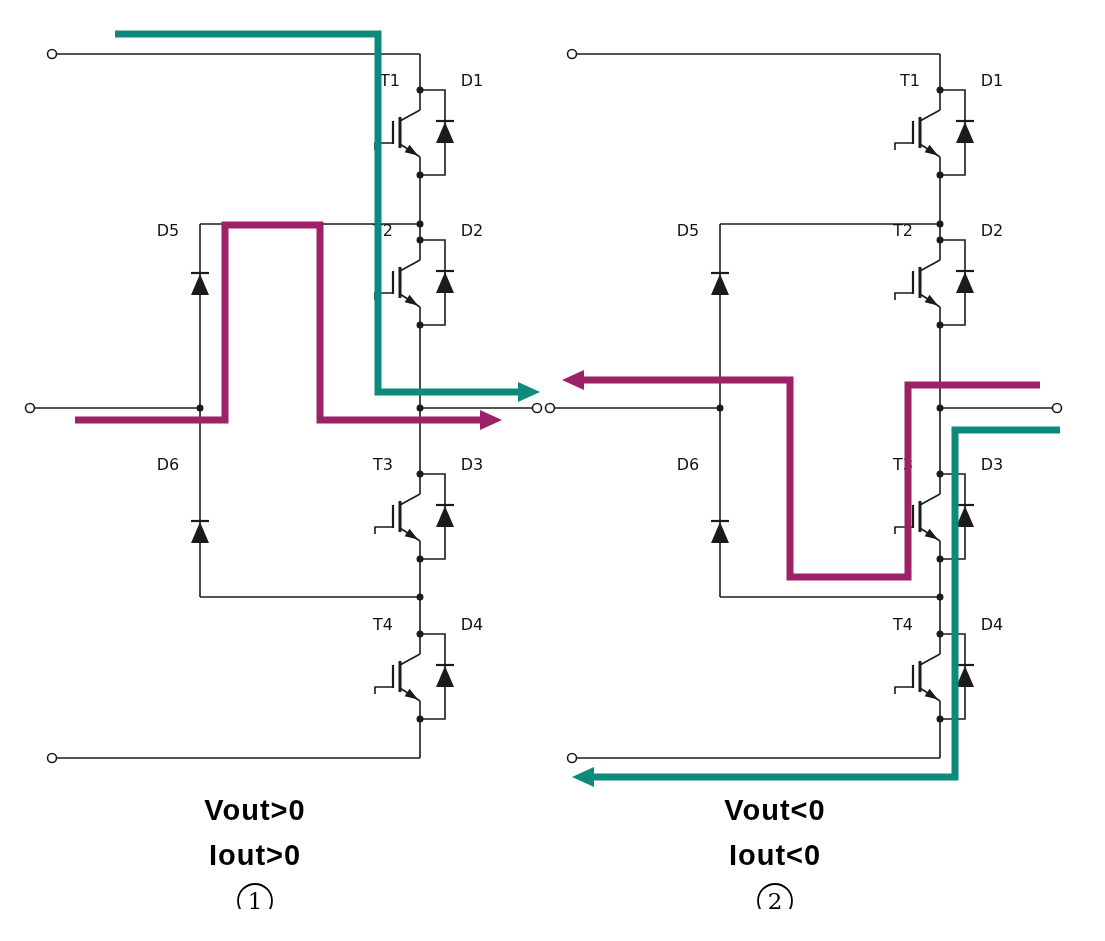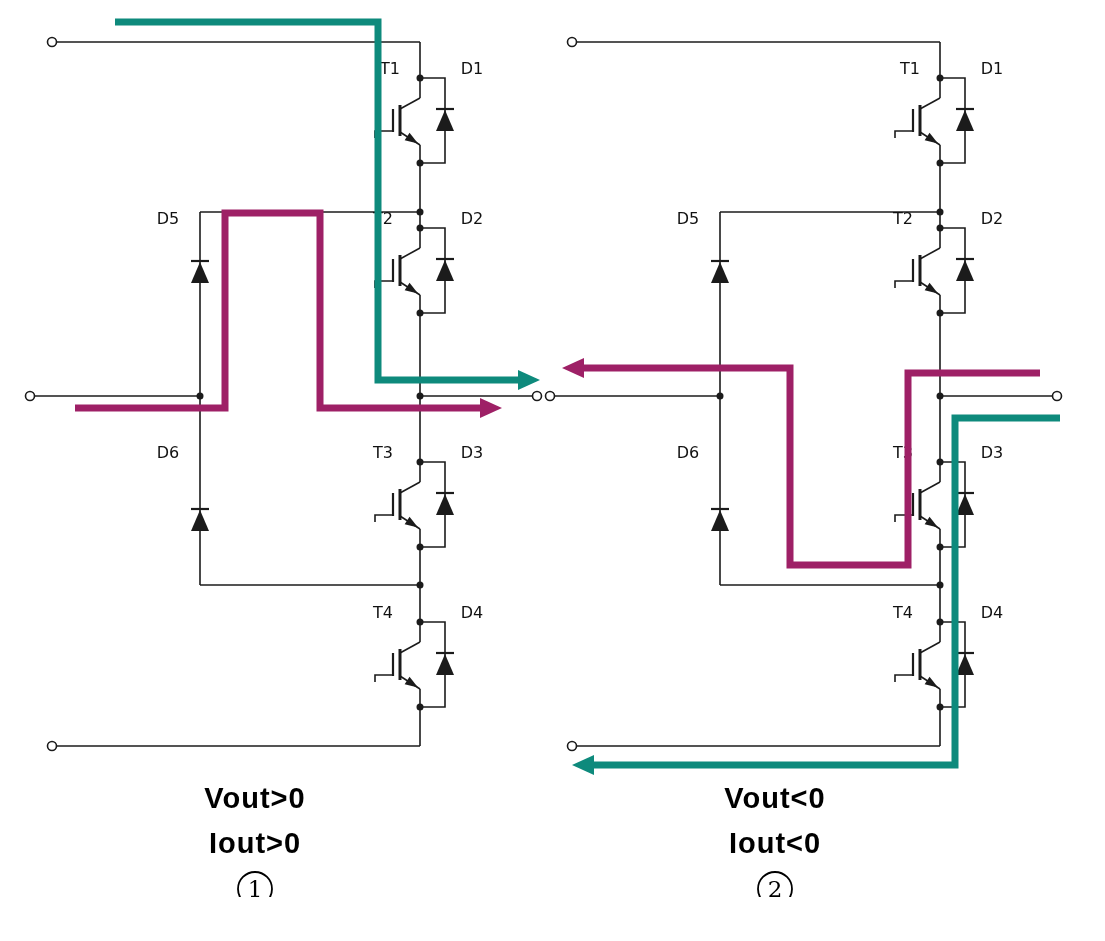--- a/index.html
+++ b/index.html
@@ -1,16 +1,16 @@
 <!DOCTYPE html>
 <html><head>
 <meta charset="utf-8">
 <style>
   html,body{margin:0;padding:0;background:#ffffff;}
-  .canvas{position:relative;width:1105px;height:897px;background:#ffffff;overflow:hidden;}
+  .canvas{position:relative;width:1105px;height:897px;background:#ffffff;overflow:hidden;margin-top:12px;}
   svg{display:block;}
 
   
   g.sym line, g.sym polyline{stroke:#1b1b1b;stroke-width:1.6;fill:none;}
   g.sym polygon{fill:#1b1b1b;stroke:none;}
   g.sym circle{fill:#1b1b1b;stroke:none;}
   g.sym circle.term{fill:#ffffff;stroke:#1b1b1b;stroke-width:1.6;}
   g.sym line.thick{stroke-width:3;}
   g.sym line.mid{stroke-width:2.2;}
 

